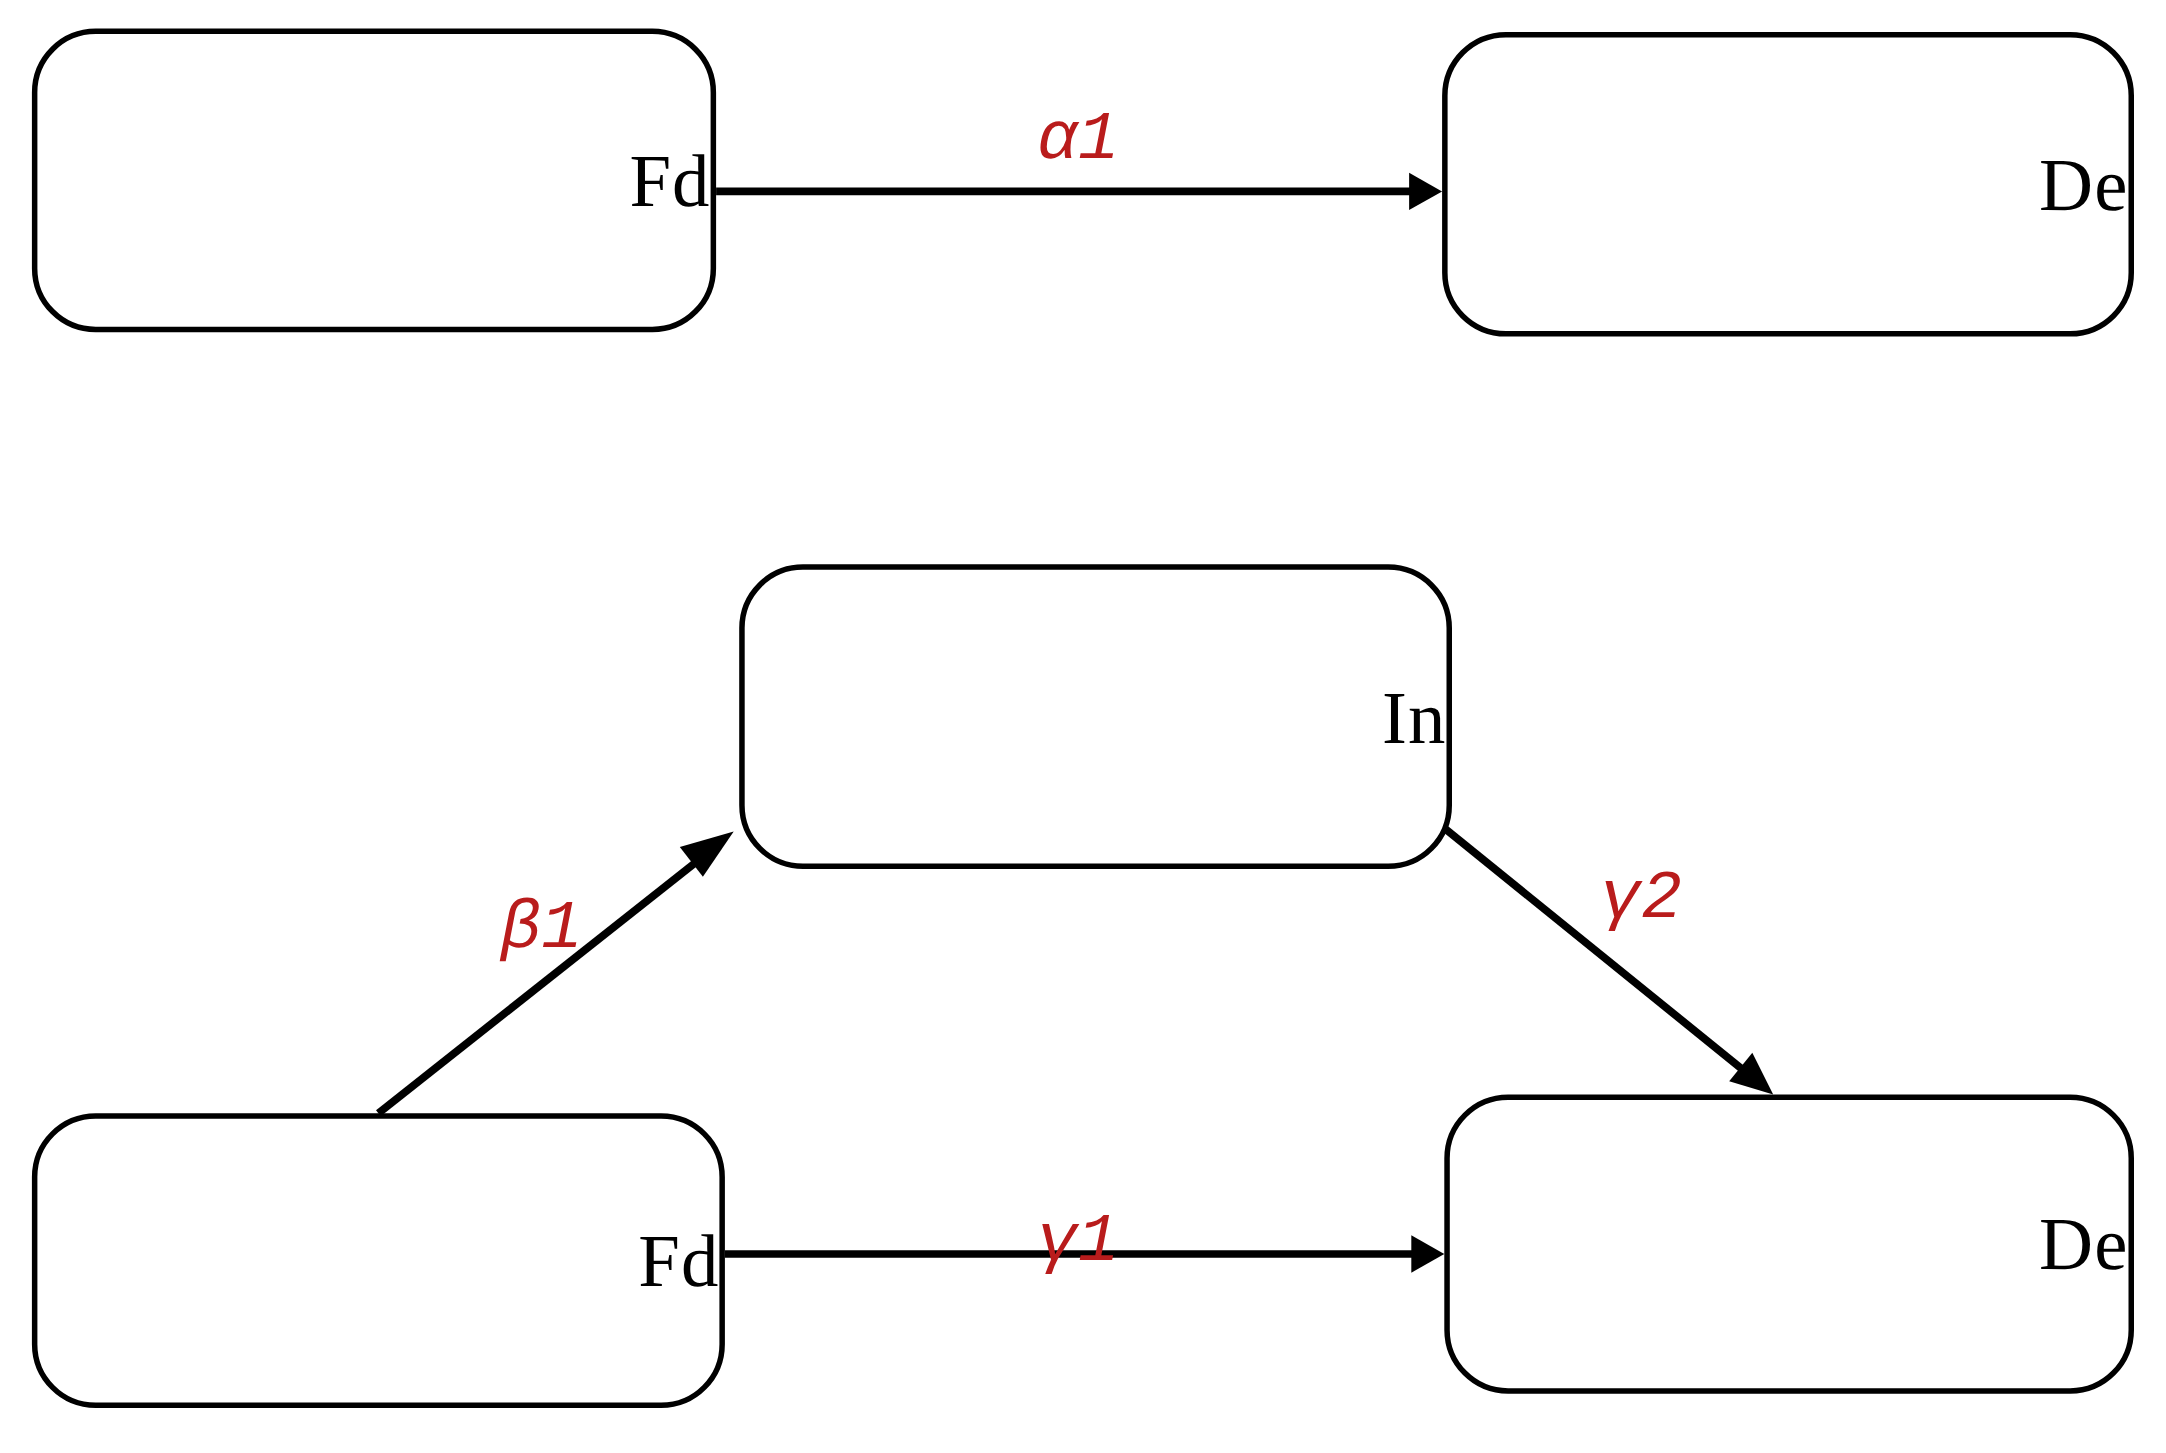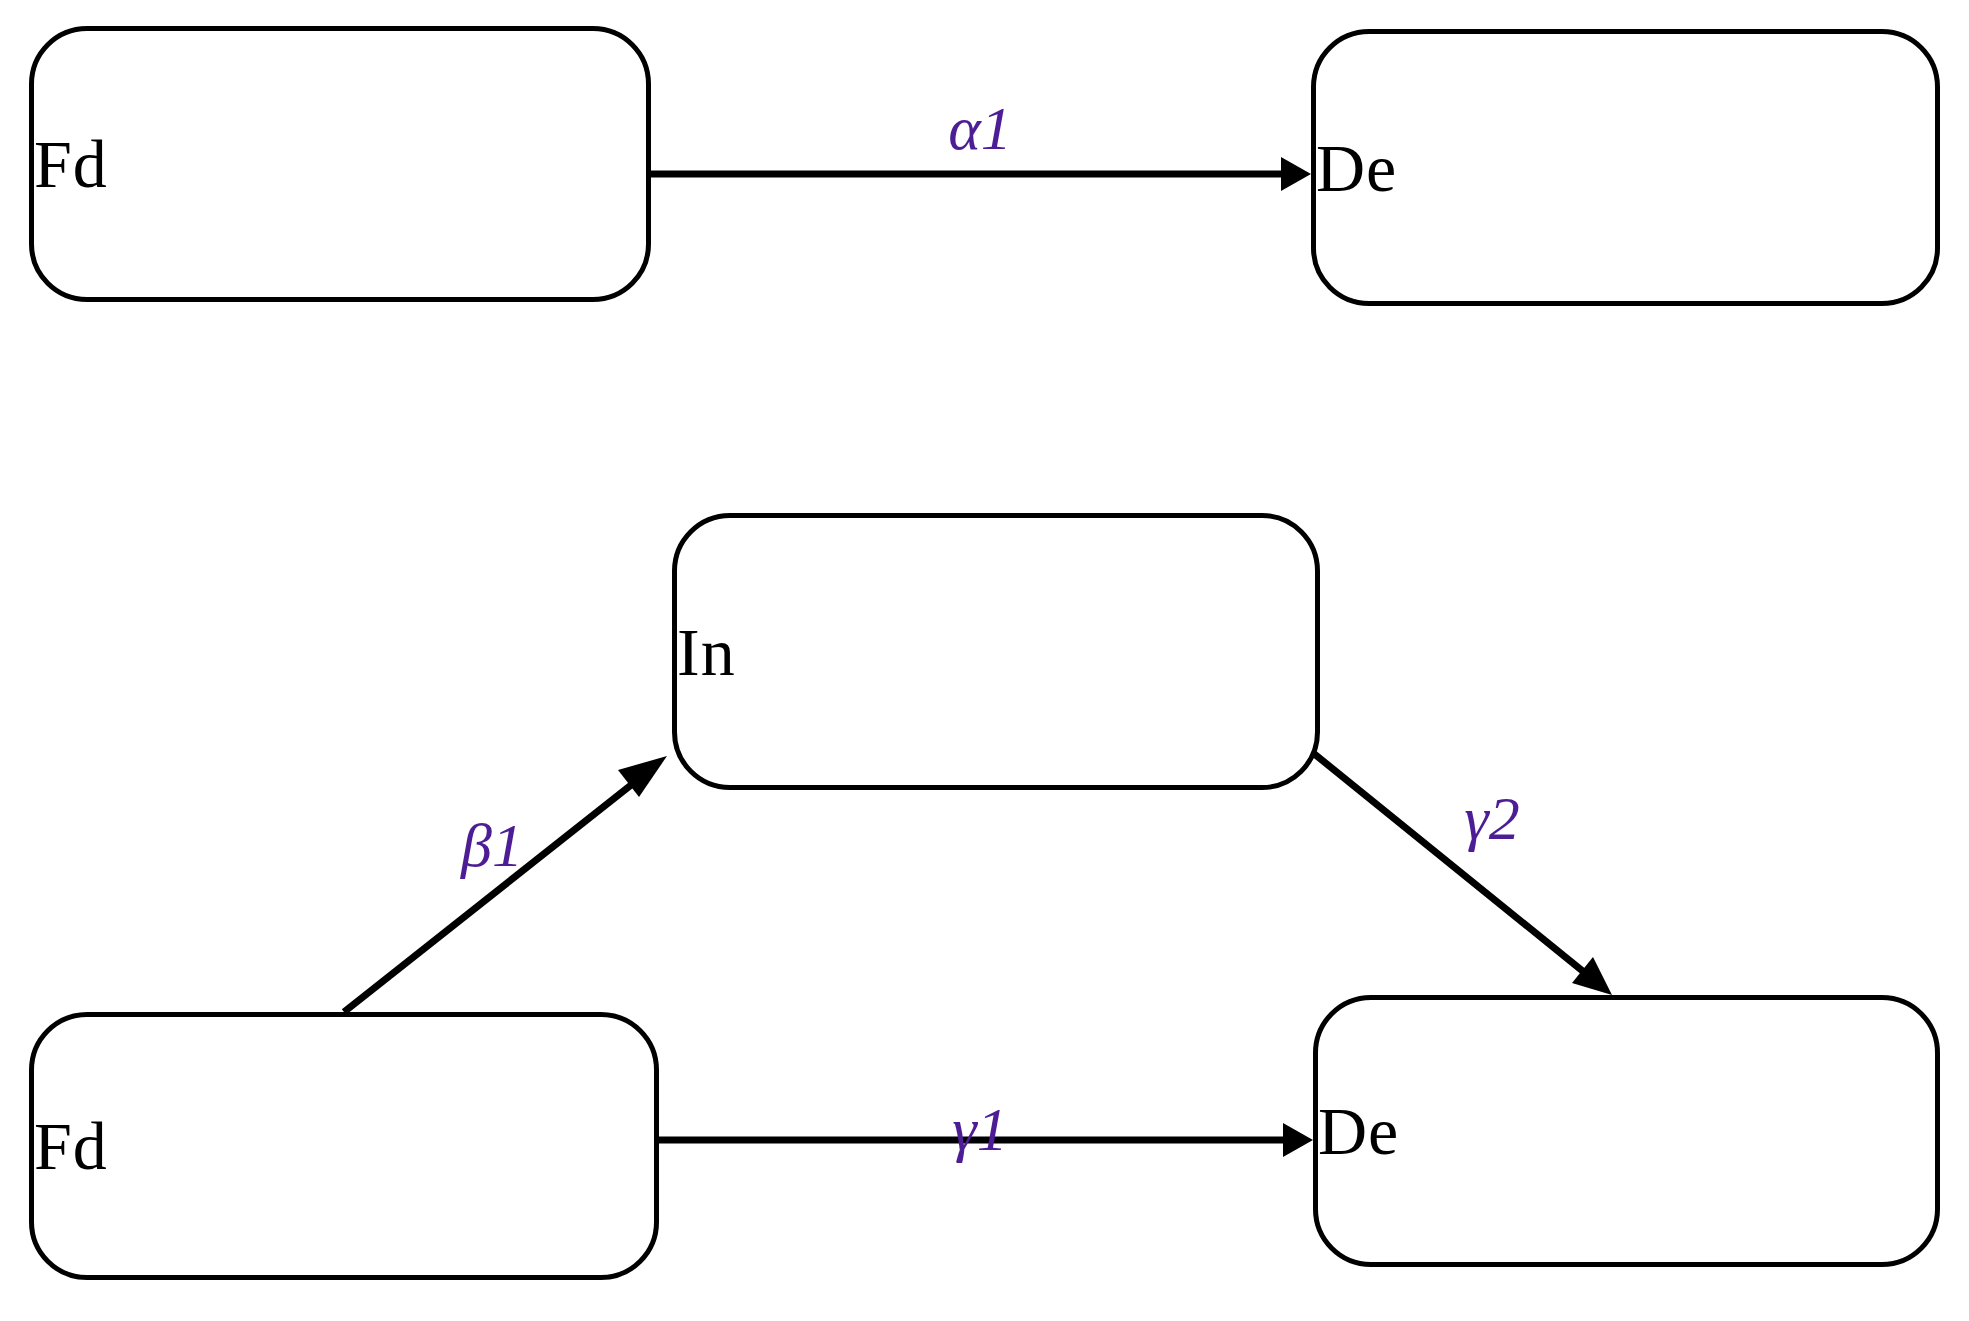--- a/index.html
+++ b/index.html
@@ -16,37 +16,37 @@
     font-family: "Liberation Serif", serif;
   }
   .node {
     position: absolute;
     box-sizing: border-box;
     background: #ffffff;
     border: 5px solid #000000;
     border-radius: 58px;
     display: flex;
     align-items: center;
-    justify-content: flex-start;
+    justify-content: flex-end;
   }
   .node-label {
     font-family: "Liberation Serif", serif;
     font-size: 68px;
     line-height: 1;
     color: #000000;
     letter-spacing: 1px;
   }
   .edge-label {
     position: absolute;
     transform: translate(-50%, -50%);
-    font-family: Liberation Serif, serif;
+    font-family: Liberation Mono, monospace;
     font-style: italic;
     font-size: 62px;
     line-height: 1;
-    color: #4c1d95;
+    color: #b91c1c;
     white-space: nowrap;
   }
   #edges-svg {
     position: absolute;
     left: 0;
     top: 0;
     width: 1969px;
     height: 1321px;
   }
   #edges-svg line {

